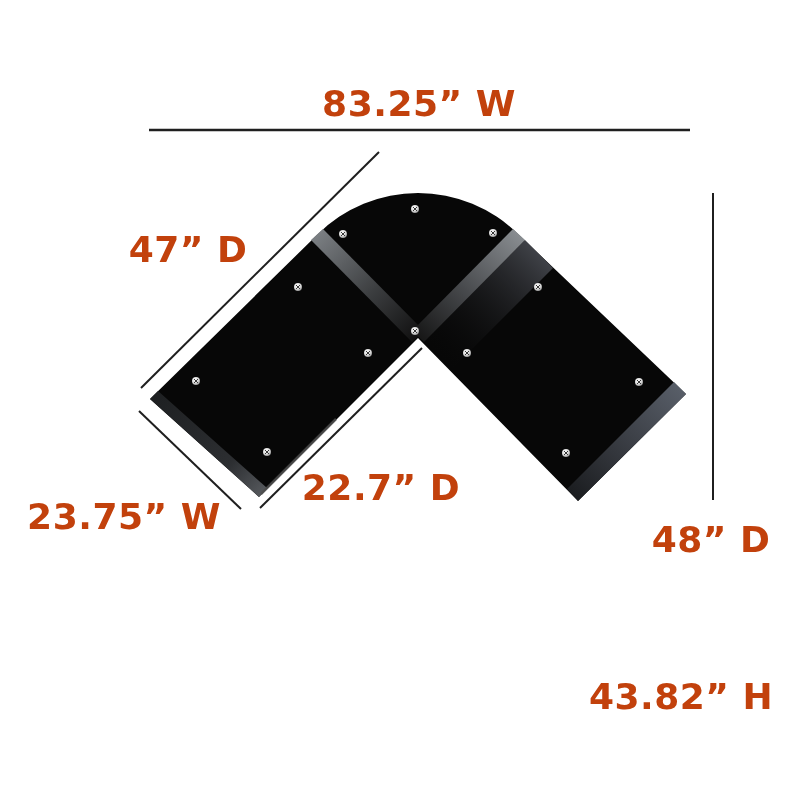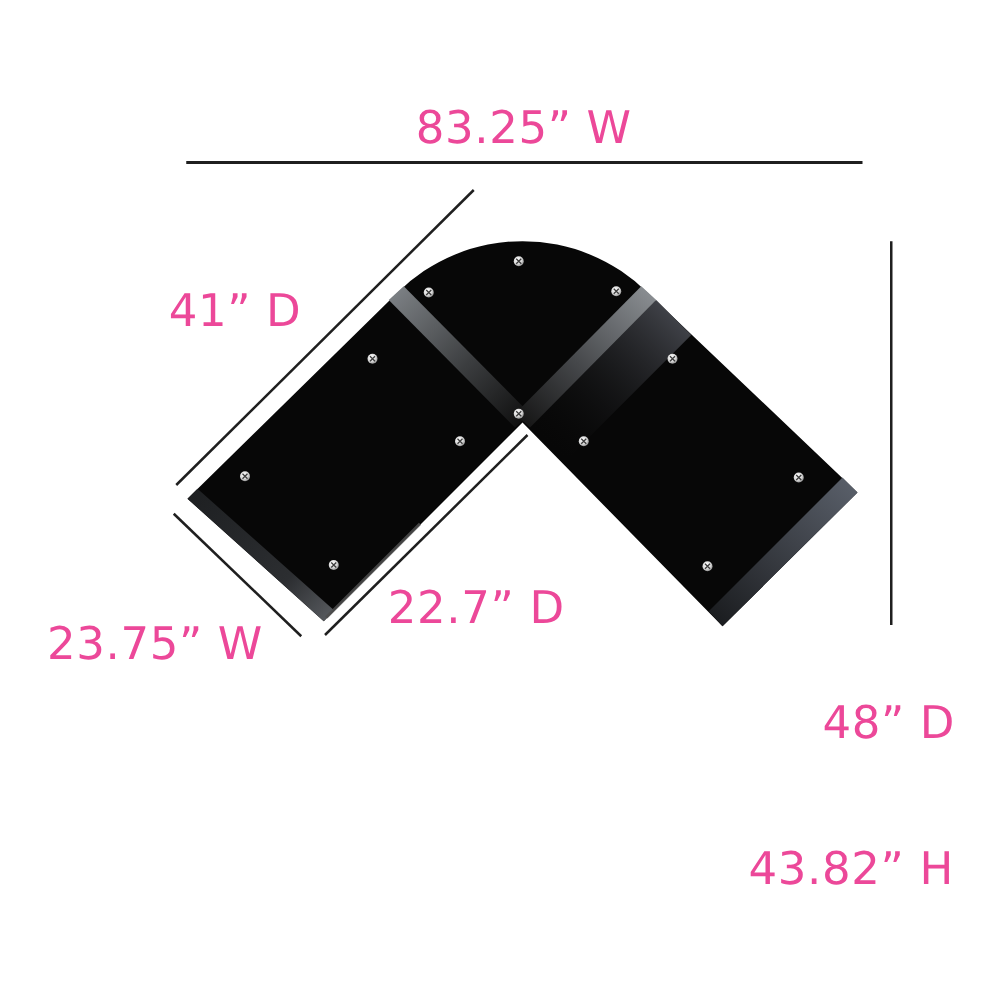--- a/index.html
+++ b/index.html
@@ -22,31 +22,31 @@
     left: 0;
     top: 0;
     width: 800px;
     height: 800px;
     display: block;
   }
   .dim-label {
     position: absolute;
     transform: translate(-50%, -50%);
     font-size: 36px;
-    font-weight: 400;
+    font-weight: 700;
     letter-spacing: 0.5px;
-    color: #ec4899;
+    color: #c2410c;
     white-space: nowrap;
     user-select: none;
   }
   #lbl-top-width       { left: 419px; top: 103px; }
   #lbl-left-depth      { left: 188px; top: 249px; }
   #lbl-bottom-left-w   { left: 124px; top: 516px; text-align: center; }
   #lbl-inner-depth     { left: 381px; top: 487px; }
-  #lbl-right-depth     { left: 711px; top: 539px; margin-top: 40px; }
+  #lbl-right-depth     { left: 711px; top: 539px; }
   #lbl-height          { left: 681px; top: 696px; }
 </style>
 </head>
 <body>
 
 <div class="stage">
 
   <svg class="diagram-svg" viewBox="0 0 800 800" aria-hidden="true">
     <defs>
       <radialGradient id="screwGrad" cx="0.4" cy="0.35" r="0.75">
@@ -149,21 +149,21 @@
       <line x1="149" y1="130" x2="690" y2="130" stroke-width="2.5"></line>
       <line x1="141" y1="388" x2="379" y2="152" stroke-width="2"></line>
       <line x1="139" y1="411" x2="241" y2="509" stroke-width="2"></line>
       <line x1="260" y1="508" x2="422" y2="348" stroke-width="2"></line>
       <line x1="713" y1="193" x2="713" y2="500" stroke-width="2"></line>
     </g>
   </svg>
 
   <span class="dim-label" id="lbl-top-width">83.25” W</span>
 
-  <span class="dim-label" id="lbl-left-depth">41” D</span>
+  <span class="dim-label" id="lbl-left-depth">47” D</span>
 
   <span class="dim-label" id="lbl-bottom-left-w">23.75” W</span>
 
   <span class="dim-label" id="lbl-inner-depth">22.7” D</span>
 
   <span class="dim-label" id="lbl-right-depth">48” D</span>
 
   <span class="dim-label" id="lbl-height">43.82” H</span>
 </div>
 

